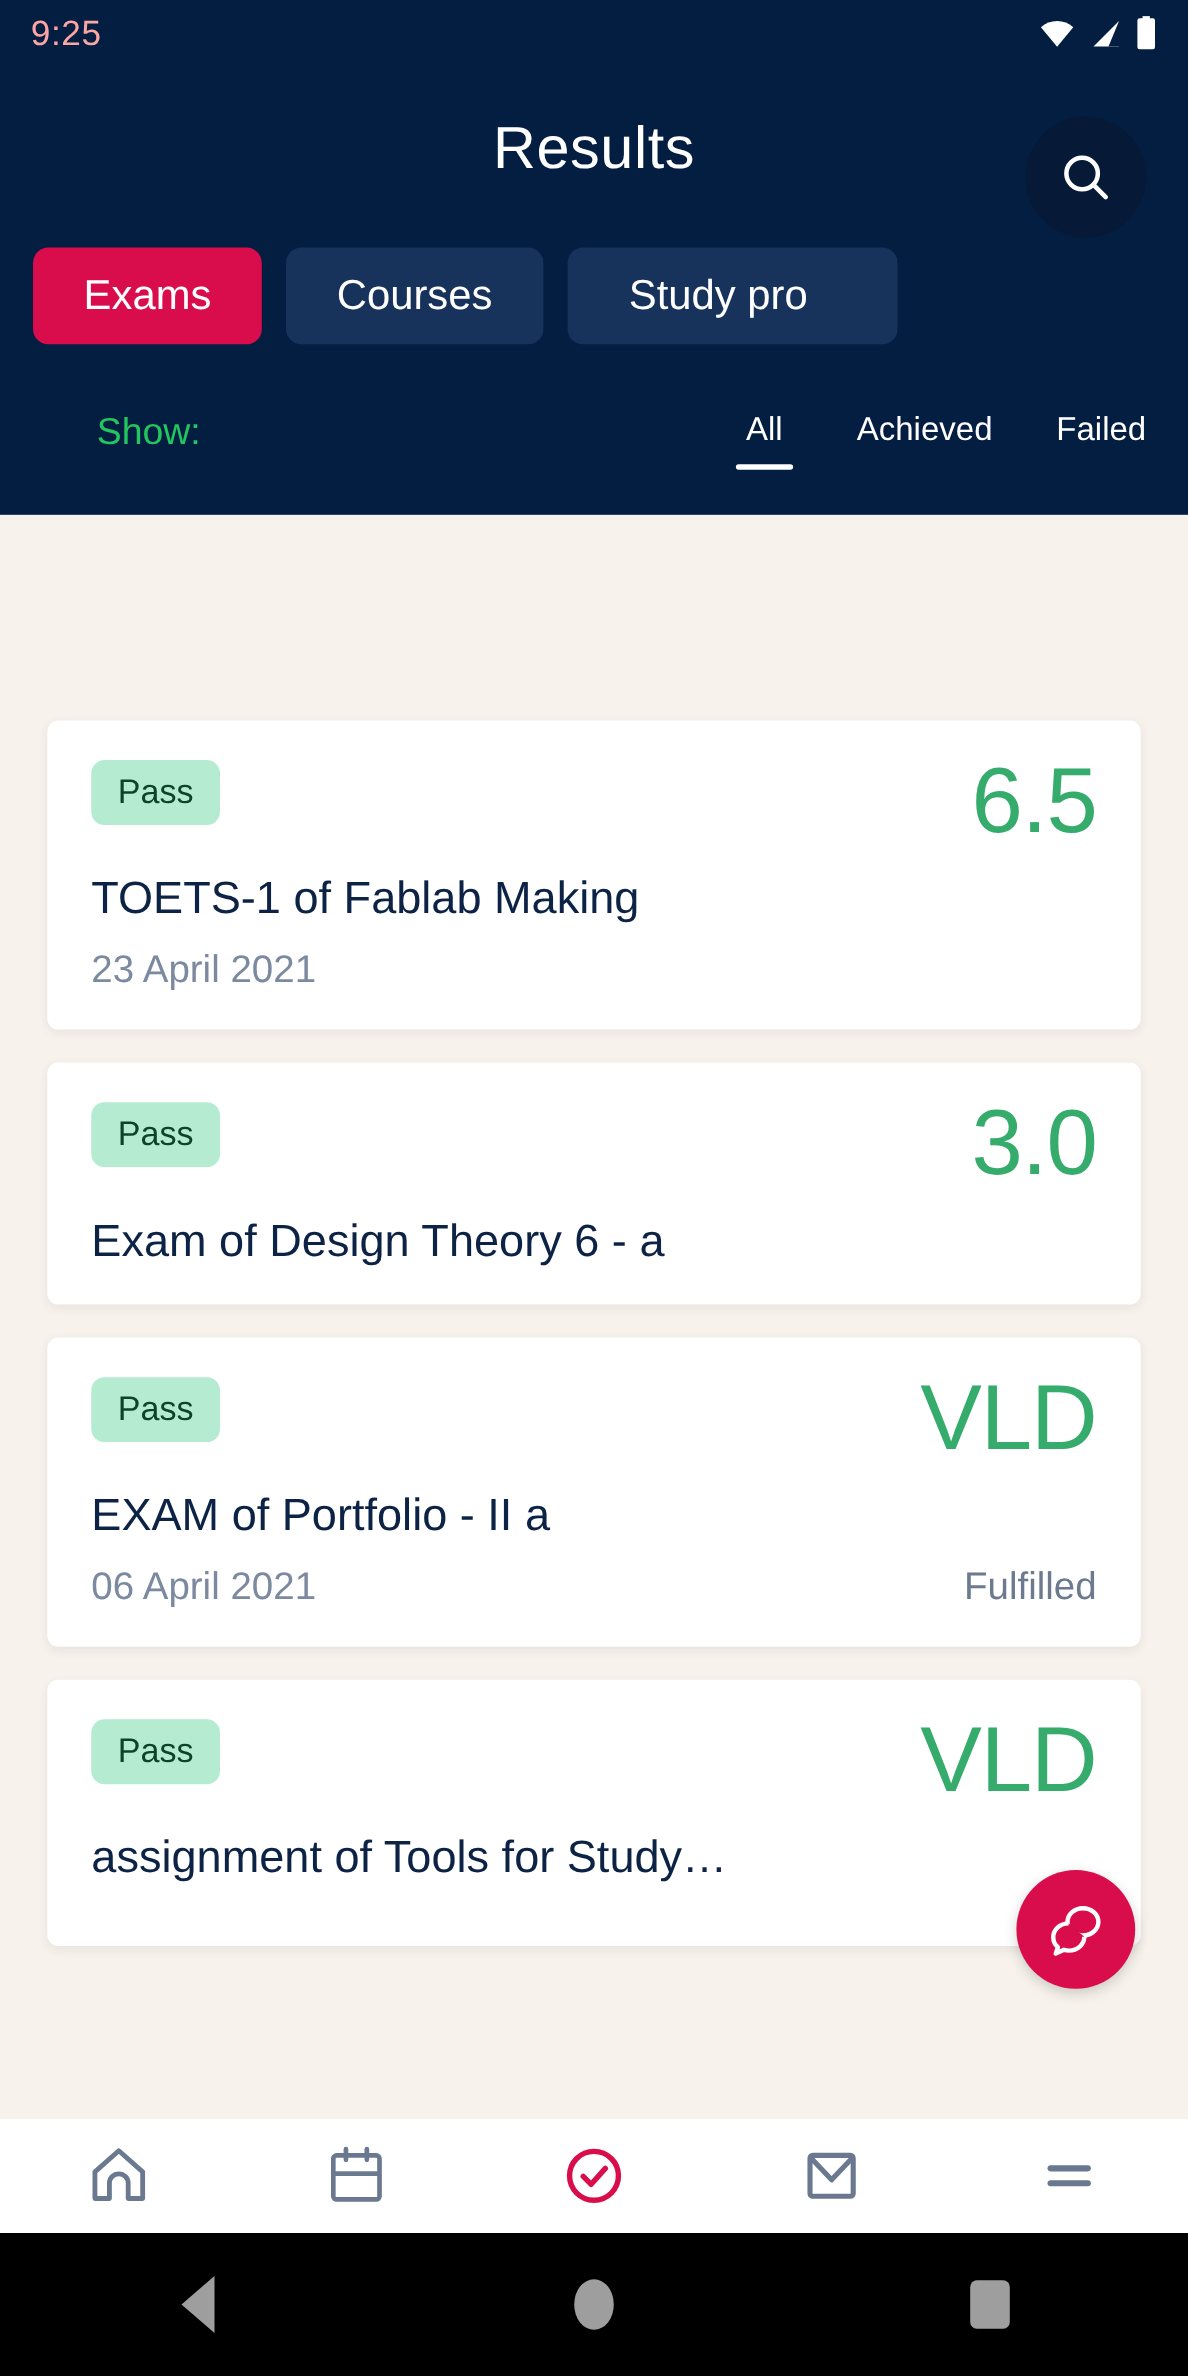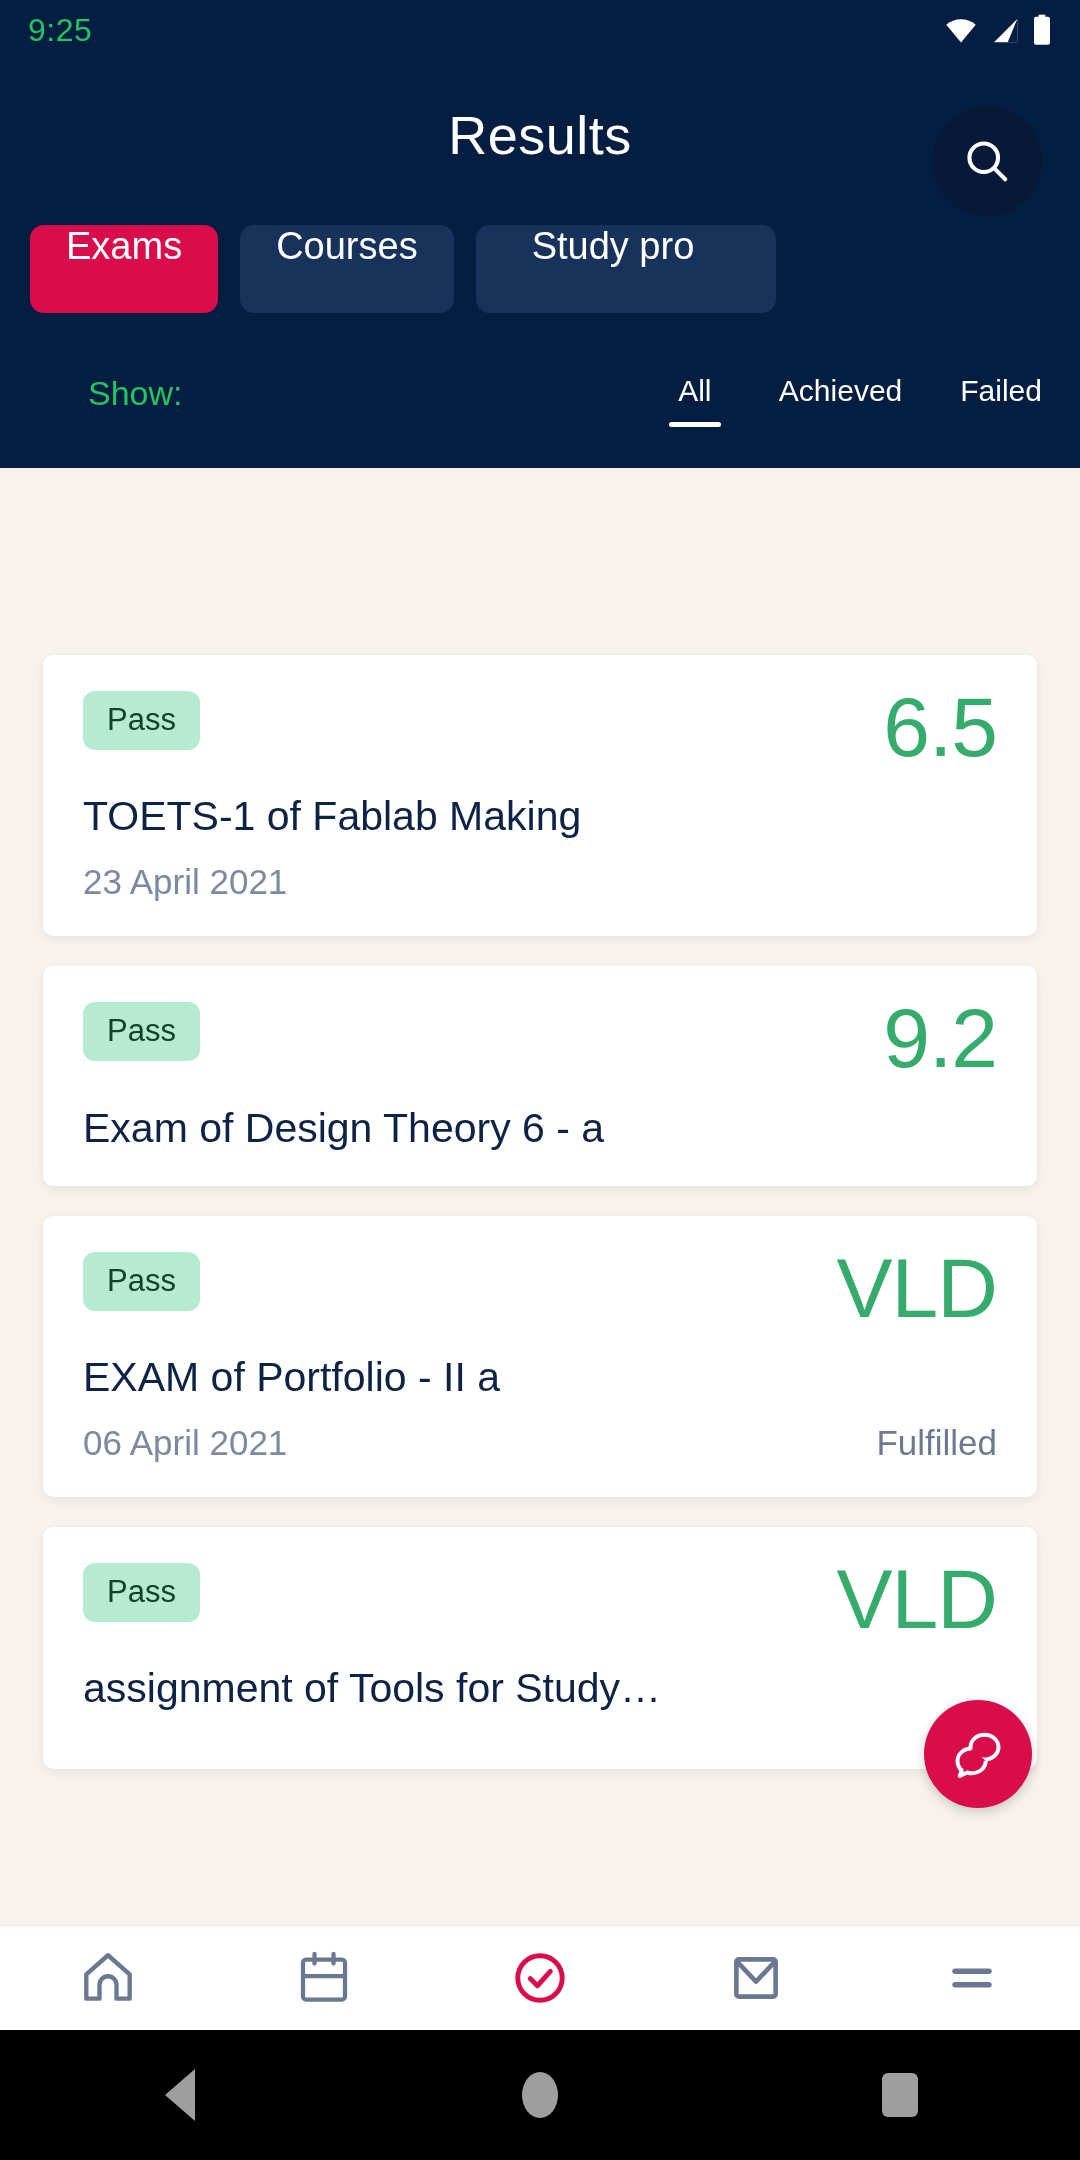--- a/index.html
+++ b/index.html
@@ -6,21 +6,21 @@
   html,body { width:1080px; height:2160px; }
   body {
     font-family:"Liberation Sans", sans-serif;
     background:#f7f3ec;
     overflow:hidden;
     position:relative;
   }
 
   
   .status-bar{
-    height:60px; background:#041e42; color:#22c55e;
+    height:60px; background:#041e42; color:#fca5a5;
     display:flex; align-items:center; justify-content:space-between;
     padding:0 28px; position:relative; z-index:30;
   }
   .status-time{ font-size:32px; letter-spacing:.5px; }
   .status-icons{ display:flex; align-items:center; gap:12px; }
 
   
   .header{
     background:#041e42; position:relative; z-index:20;
     padding-bottom:0; height:fit-content;
@@ -40,22 +40,22 @@
     cursor:pointer; border:none;
   }
 
   
   .tab-row{
     display:flex; gap:22px; padding:0 30px 0 30px;
     overflow:hidden; align-items:center; height:118px;
   }
   .tab{
     flex:0 0 auto; height:88px; border-radius:14px;
-    display:flex; align-items:flex-start; justify-content:center;
-    padding:0 36px; color:#ffffff; font-size:38px;
+    display:flex; align-items:center; justify-content:center;
+    padding:0 46px; color:#ffffff; font-size:38px;
     background:#17335c; cursor:pointer; white-space:nowrap;
   }
   .tab.active{ background:#d90d4b; }
   .tab.clip{ padding-right:0; min-width:300px; justify-content:flex-start; padding-left:56px;}
 
   
   .filter-row{
     display:flex; align-items:flex-start; padding:46px 30px 0 42px;
     height:140px; position:relative;
   }
@@ -213,21 +213,21 @@
       <div class="card-title">TOETS-1 of Fablab Making</div>
       <div class="card-bottom">
         <div class="card-date">23 April 2021</div>
         <div class="card-status"></div>
       </div>
     </div>
 
     <div class="card">
       <div class="card-top">
         <div class="badge">Pass</div>
-        <div class="grade">9.2</div>
+        <div class="grade">3.0</div>
       </div>
       <div class="card-title">Exam of Design Theory 6 - a</div>
     </div>
 
     <div class="card">
       <div class="card-top">
         <div class="badge">Pass</div>
         <div class="grade">VLD</div>
       </div>
       <div class="card-title">EXAM of Portfolio - II a</div>

